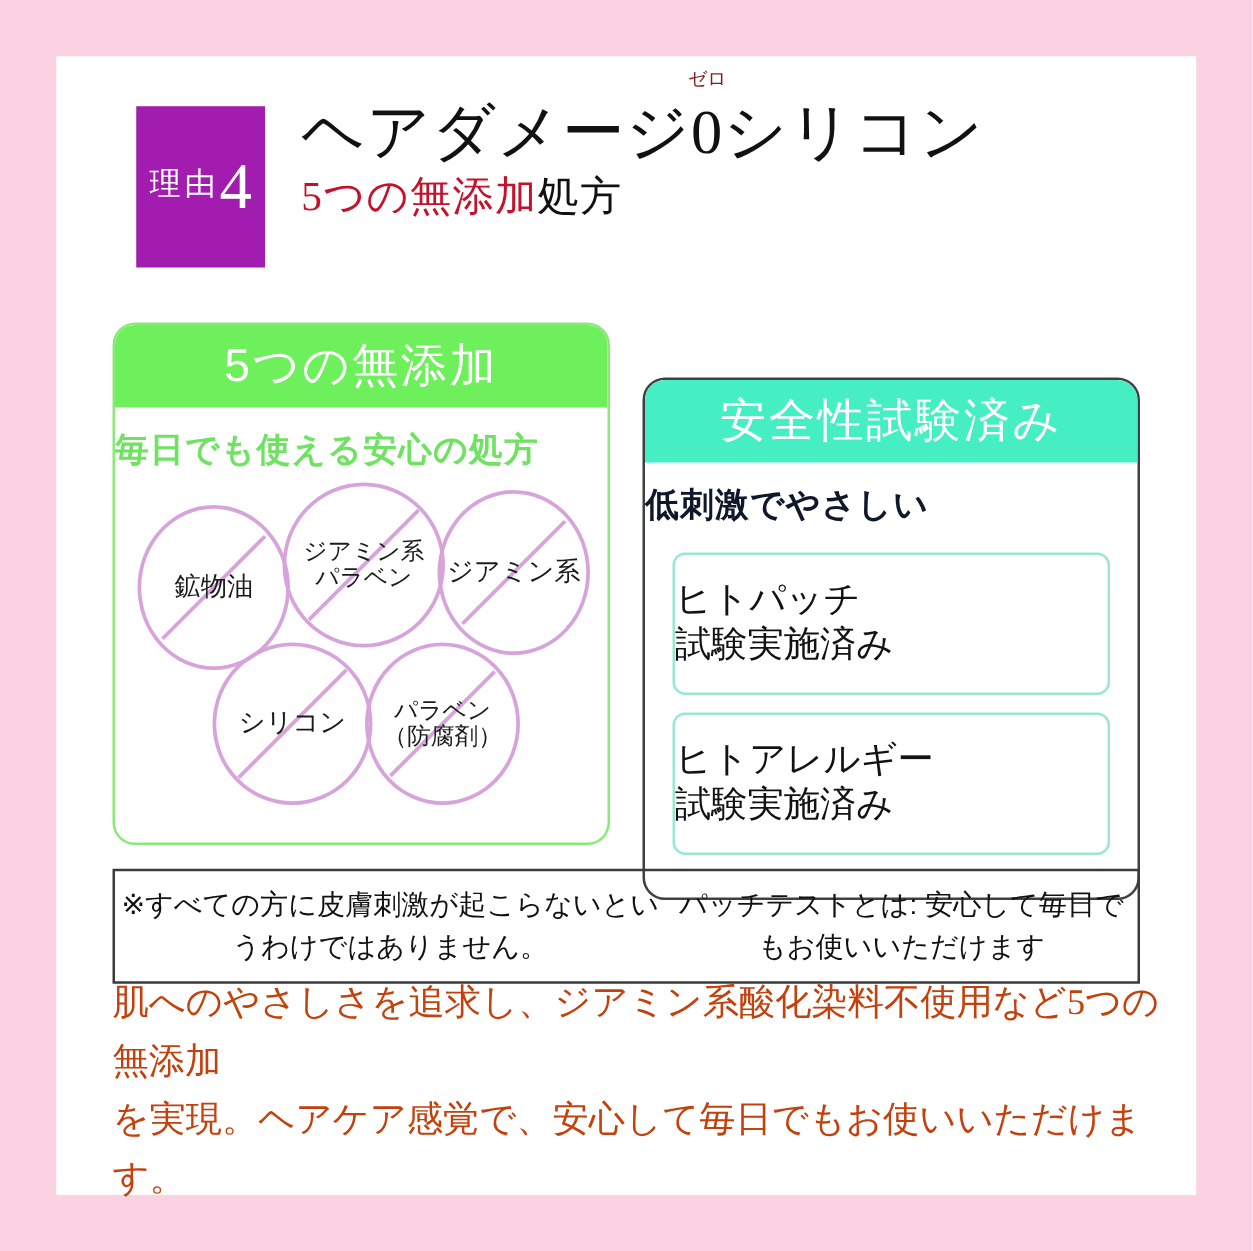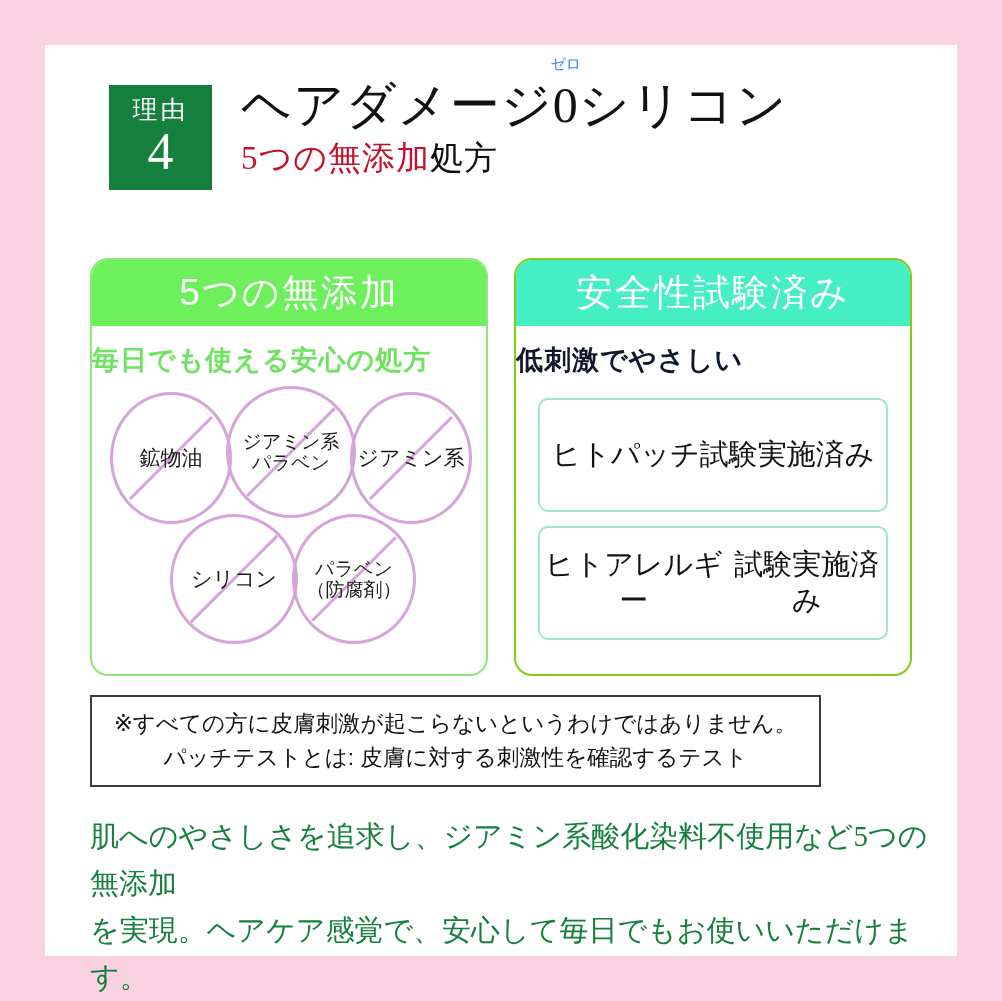--- a/index.html
+++ b/index.html
@@ -30,24 +30,23 @@
     left: 0px;
     top: 38px;
     width: 912px;
     height: 140px;
   }
   .reason-badge {
     position: absolute;
     left: 64px;
     top: 2px;
     width: 103px;
-    height: 105px;
-    background: #15803d;
-    display: flex;
-    flex-direction: column;
+    height: 129px;
+    background: #a21caf;
+    display: flex;
     align-items: center;
     justify-content: center;
     color: #ffffff;
     font-family: "Liberation Serif", "DejaVu Serif", serif;
   }
   .reason-label {
     font-size: 25px;
     letter-spacing: 3px;
     line-height: 1;
     margin-bottom: 4px;
@@ -78,21 +77,21 @@
     position: relative;
     display: inline-block;
   }
   .ruby-text {
     position: absolute;
     top: -20px;
     left: 50%;
     transform: translateX(-50%);
     font-size: 15px;
     letter-spacing: 0px;
-    color: #3b82f6;
+    color: #7f1d1d;
     white-space: nowrap;
     font-family: "Liberation Sans", "DejaVu Sans", sans-serif;
   }
   .headline-line2 {
     font-size: 33px;
     line-height: 1.22;
     white-space: nowrap;
     color: #111111;
     letter-spacing: 1px;
     margin-top: 2px;
@@ -116,21 +115,22 @@
     border-radius: 18px;
     background: #ffffff;
     overflow: hidden;
   }
   .panel-left {
     left: 0px;
     border: 2px solid #8ce87a;
   }
   .panel-right {
     left: 424px;
-    border: 2px solid #84cc16;
+    border: 2px solid #404040;
+    margin-top: 44px;
   }
   .panel-header {
     height: 66px;
     display: flex;
     align-items: center;
     justify-content: center;
     color: #ffffff;
     font-size: 37px;
     letter-spacing: 2px;
     font-weight: 400;
@@ -174,81 +174,80 @@
     height: 3px;
     background: #d6a4da;
     transform: translate(-50%, -50%) rotate(-45deg);
   }
   .circle .c-label {
     position: relative;
     z-index: 2;
     line-height: 1.12;
     padding: 0 2px;
   }
-  .c1 { left: 18px;  top: 6px;   width: 122px; height: 132px; }
+  .c1 { left: 18px;  top: 18px;   width: 122px; height: 132px; }
   .c2 { left: 134px; top: 0;   width: 130px; height: 132px; }
   .c3 { left: 258px; top: 6px;   width: 122px; height: 132px; }
   .c4 { left: 78px;  top: 128px; width: 128px; height: 130px; }
   .c5 { left: 200px; top: 128px; width: 124px; height: 130px; }
   .c1 .c-label { font-size: 21px; }
   .c2 .c-label { font-size: 19px; }
   .c3 .c-label { font-size: 21px; }
   .c4 .c-label { font-size: 21px; }
   .c5 .c-label { font-size: 19px; }
 
   
   .test-cards {
     margin-top: 20px;
     padding: 0 22px;
   }
   .test-card {
     border: 2px solid #9ce6d4;
     border-radius: 10px;
     height: 114px;
     display: flex;
-    flex-direction: row;
-    align-items: center;
+    flex-direction: column;
+    align-items: flex-start;
     justify-content: center;
     text-align: center;
     font-size: 29px;
     line-height: 1.24;
     color: #121212;
     box-sizing: border-box;
   }
   .test-card + .test-card { margin-top: 14px; }
 
   
   .disclaimer {
     position: absolute;
     left: 45px;
     top: 650px;
-    width: 731px;
+    width: 822px;
     height: 92px;
     border: 2px solid #3b3b3b;
     box-sizing: border-box;
     display: flex;
-    flex-direction: column;
     align-items: center;
     justify-content: center;
     text-align: center;
     font-size: 22.5px;
     line-height: 1.5;
     color: #111111;
   }
 
   
   .bottom-text {
     position: absolute;
     left: 45px;
-    top: 768px;
+    top: 734px;
     width: 840px;
     font-family: "Liberation Serif", "DejaVu Serif", serif;
     font-size: 29px;
     line-height: 1.62;
-    color: #15803d;
+    color: #c2410c;
     letter-spacing: 0px;
   }
 </style>
 </head>
 <body>
 
 <div class="page">
 
   <div class="header">
     <div class="reason-badge">
@@ -304,21 +303,21 @@
         <div class="test-card">
           <div>ヒトアレルギー</div>
           <div>試験実施済み</div>
         </div>
       </div>
     </div>
   </div>
 
   <div class="disclaimer">
     <div>※すべての方に皮膚刺激が起こらないというわけではありません。</div>
-    <div>パッチテストとは: 皮膚に対する刺激性を確認するテスト</div>
+    <div>パッチテストとは: 安心して毎日でもお使いいただけます</div>
   </div>
 
   <div class="bottom-text">
     <div>肌へのやさしさを追求し、ジアミン系酸化染料不使用など5つの無添加</div>
     <div>を実現。ヘアケア感覚で、安心して毎日でもお使いいただけます。</div>
   </div>
 
 </div>
 
 </body></html>

